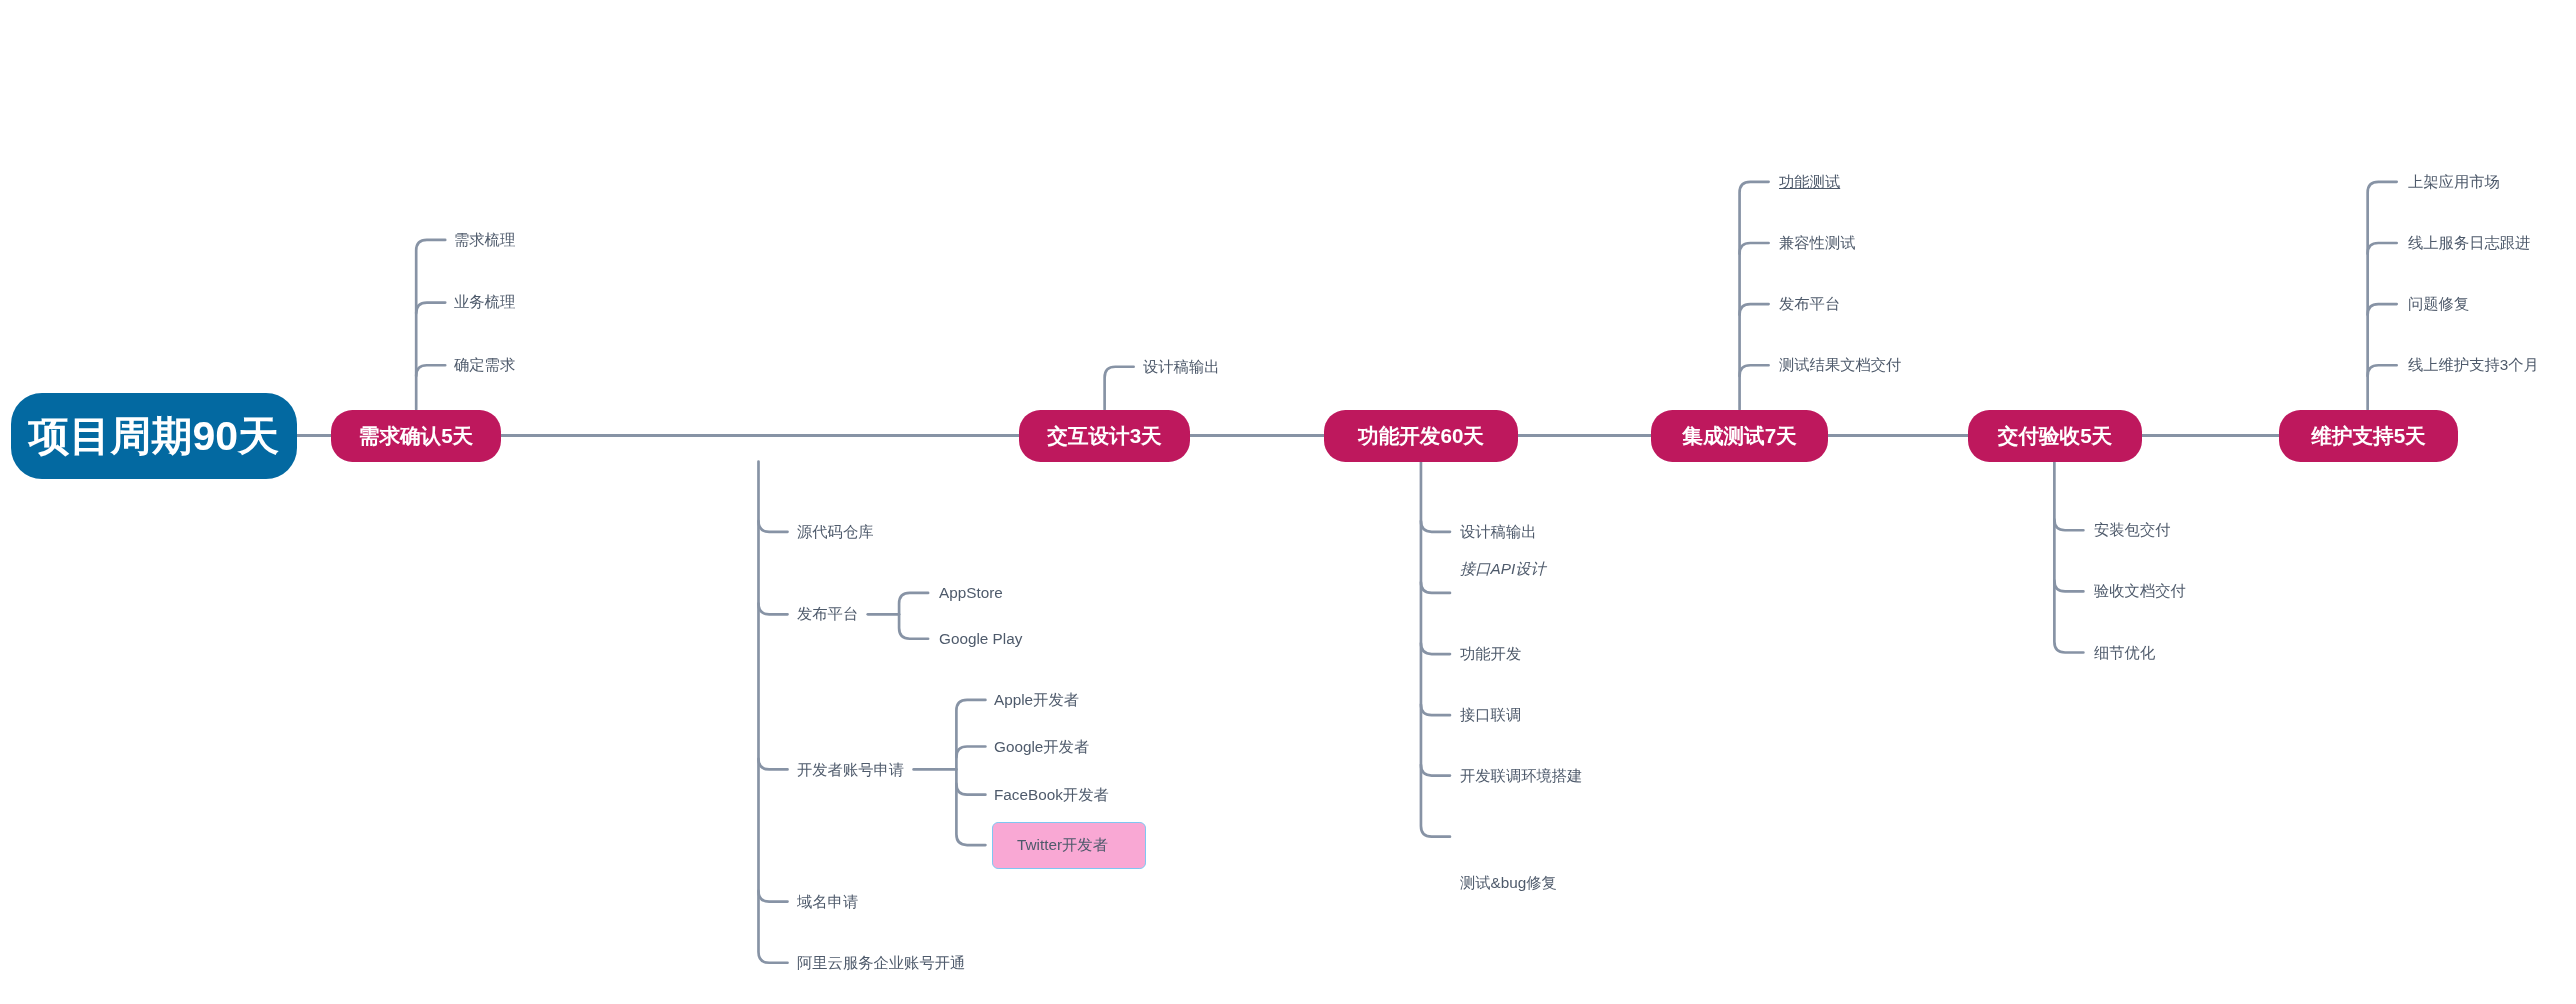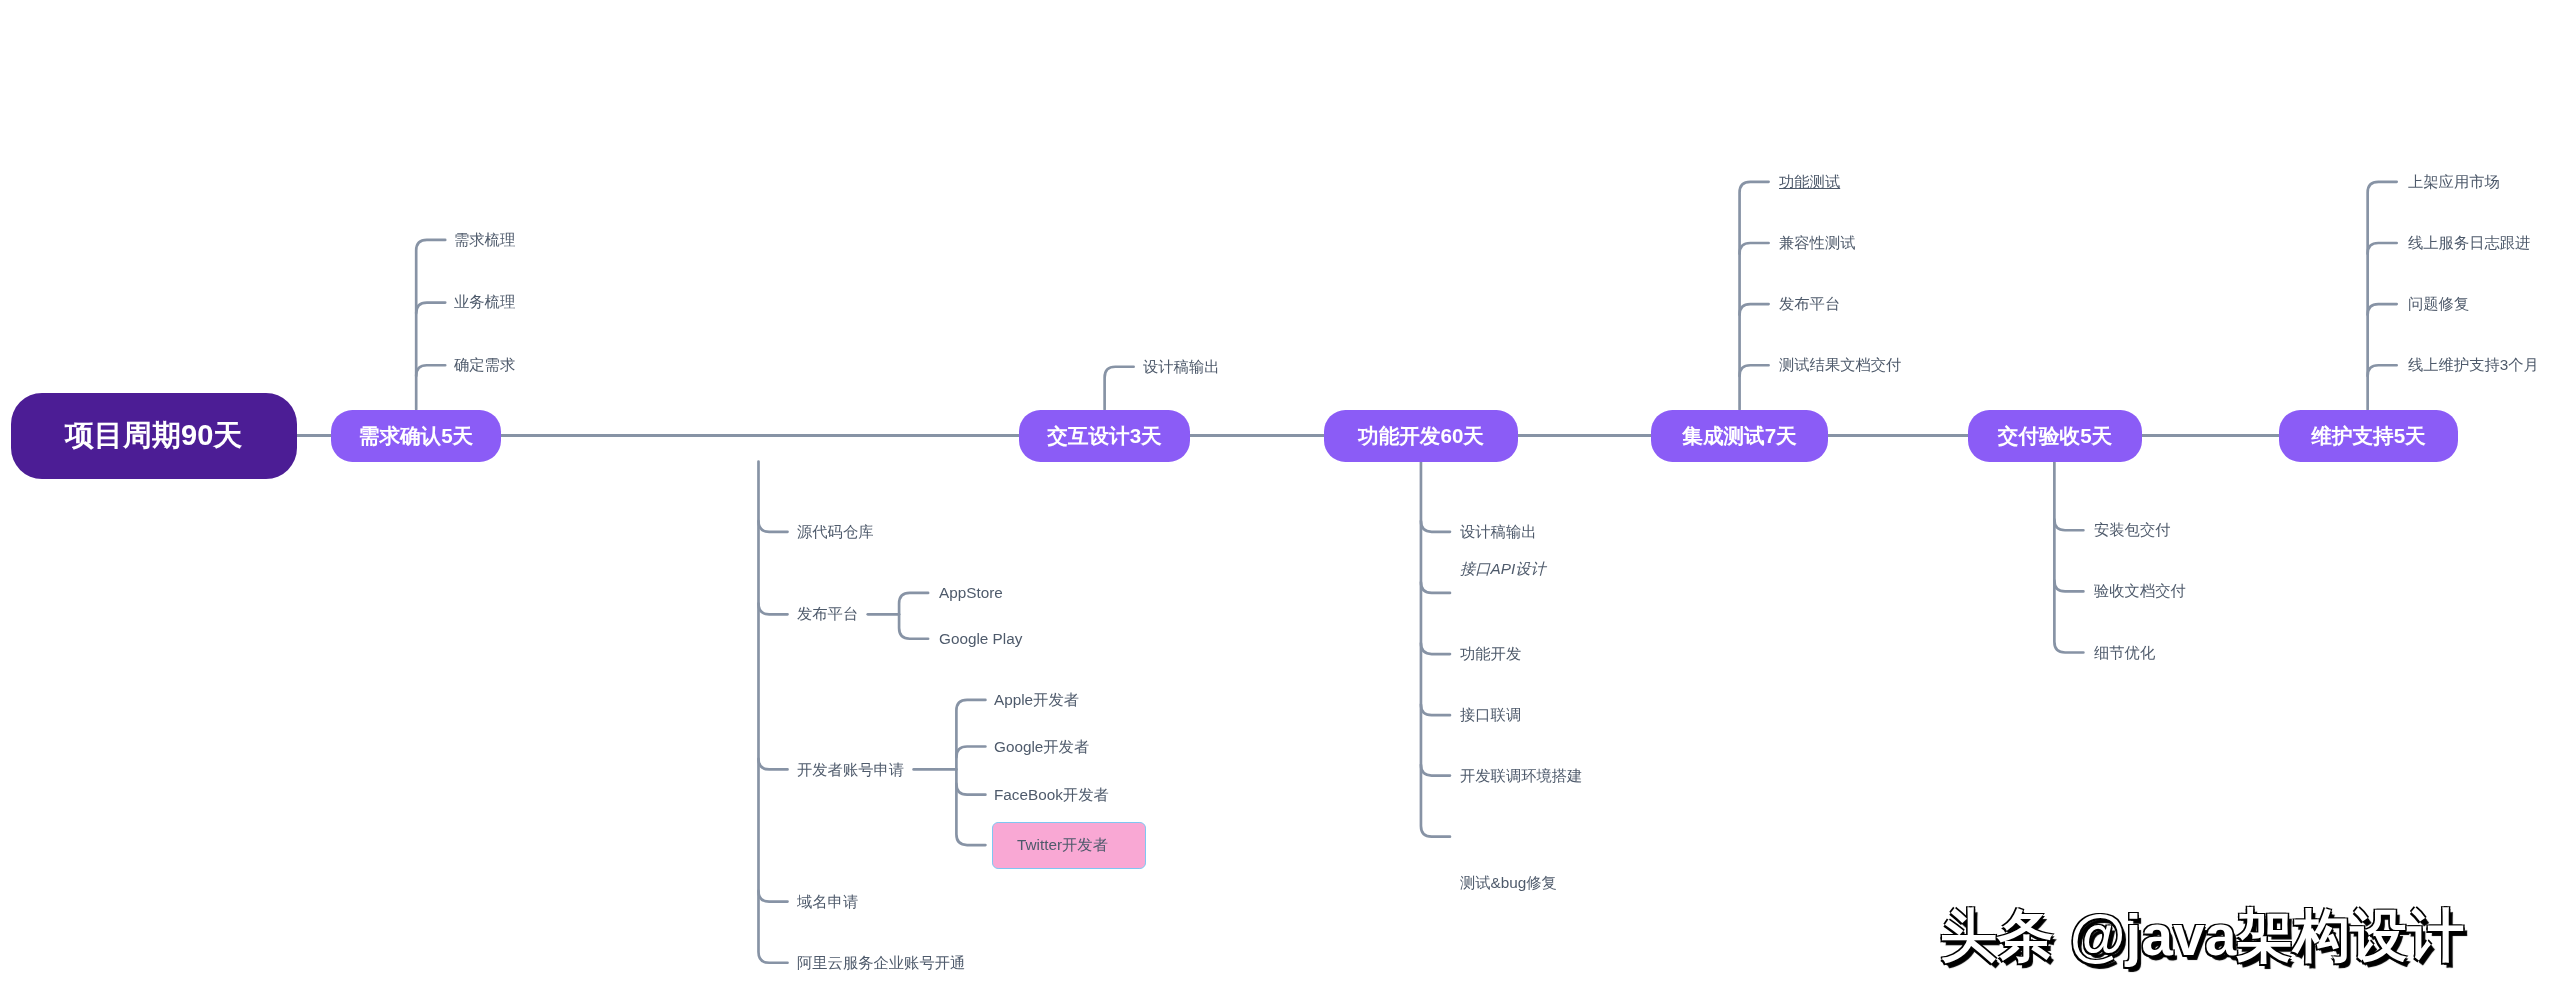--- a/index.html
+++ b/index.html
@@ -9,28 +9,28 @@
     background:#ffffff;
     font-family:"Liberation Sans", sans-serif;
     overflow:hidden;
   }
   #wires{position:absolute;left:0;top:0;width:2576px;height:1004px;}
   #wires path{fill:none;stroke:#8793a5;stroke-width:3.5px;stroke-linecap:round;}
   #wires .spine{stroke-width:4px;}
 
   .root-node{
     position:absolute;left:10.7px;top:393px;width:286px;height:86px;
-    background:#4c1d95;border-radius:31px;
+    background:#0369a1;border-radius:31px;
     display:flex;align-items:center;justify-content:center;
-    color:#ffffff;font-size:29px;font-weight:bold;white-space:nowrap;
+    color:#ffffff;font-size:41px;font-weight:bold;white-space:nowrap;
     z-index:3;
   }
   .topic{
     position:absolute;top:410px;height:52px;
-    background:#8b5cf6;border-radius:21.4px;
+    background:#be185d;border-radius:21.4px;
     display:flex;align-items:center;justify-content:center;
     color:#ffffff;font-size:20.6px;font-weight:bold;white-space:nowrap;
     z-index:3;
   }
   .leaf{
     position:absolute;height:24.5px;line-height:24.5px;
     color:#4e5a6b;font-size:15.3px;white-space:nowrap;z-index:2;
   }
   .selection-box{
     position:absolute;left:968px;top:822px;width:154px;height:47px;
@@ -141,16 +141,15 @@
 
   <div class="leaf" style="left:2094px;top:518px;">安装包交付</div>
   <div class="leaf" style="left:2094px;top:579px;">验收文档交付</div>
   <div class="leaf" style="left:2094px;top:641px;">细节优化</div>
 
   <div class="leaf" style="left:2408px;top:170px;">上架应用市场</div>
   <div class="leaf" style="left:2408px;top:231px;">线上服务日志跟进</div>
   <div class="leaf" style="left:2408px;top:292px;">问题修复</div>
   <div class="leaf" style="left:2408px;top:353px;">线上维护支持3个月</div>
 
-  <div class="watermark">头条 @java架构设计</div>
 
 </div>
 
 
 </body></html>

